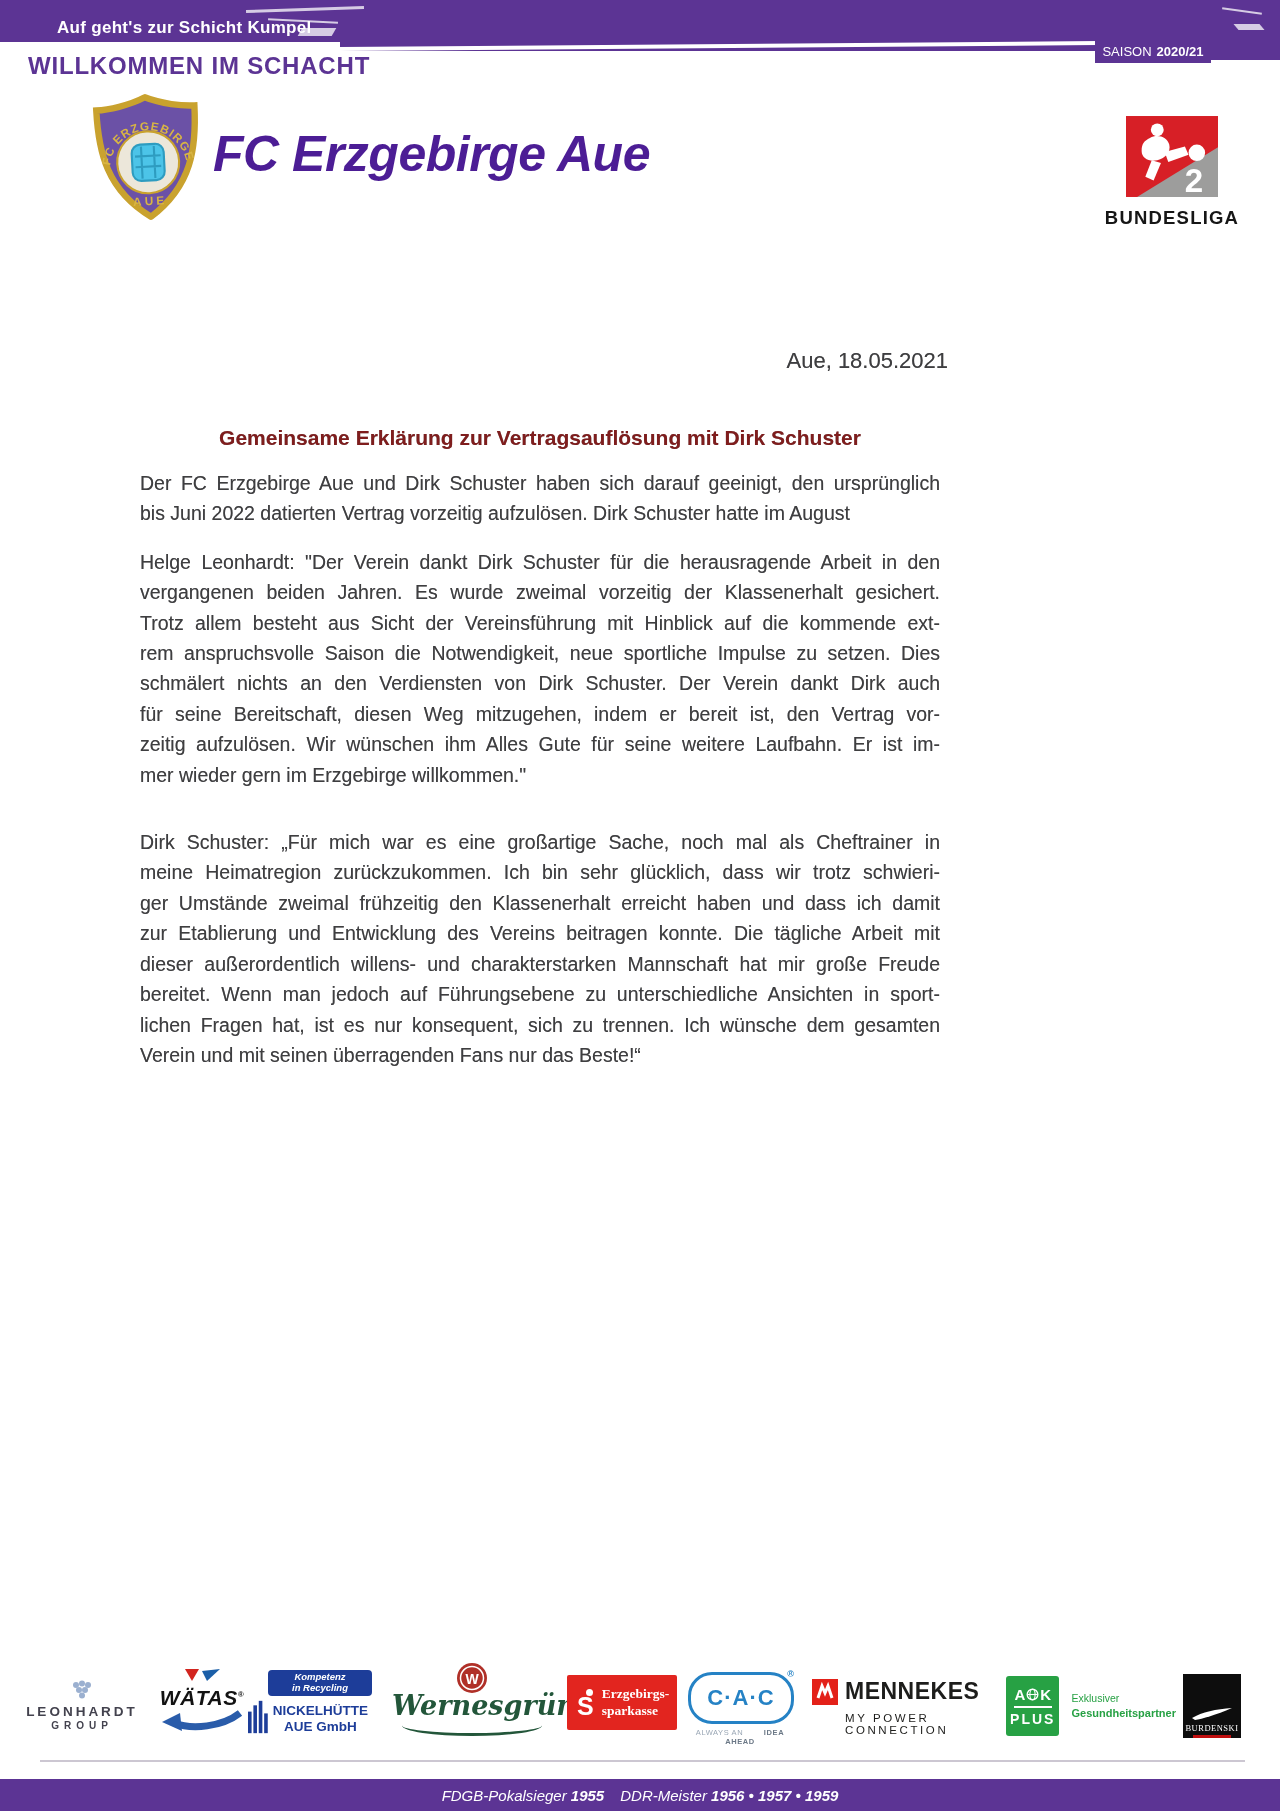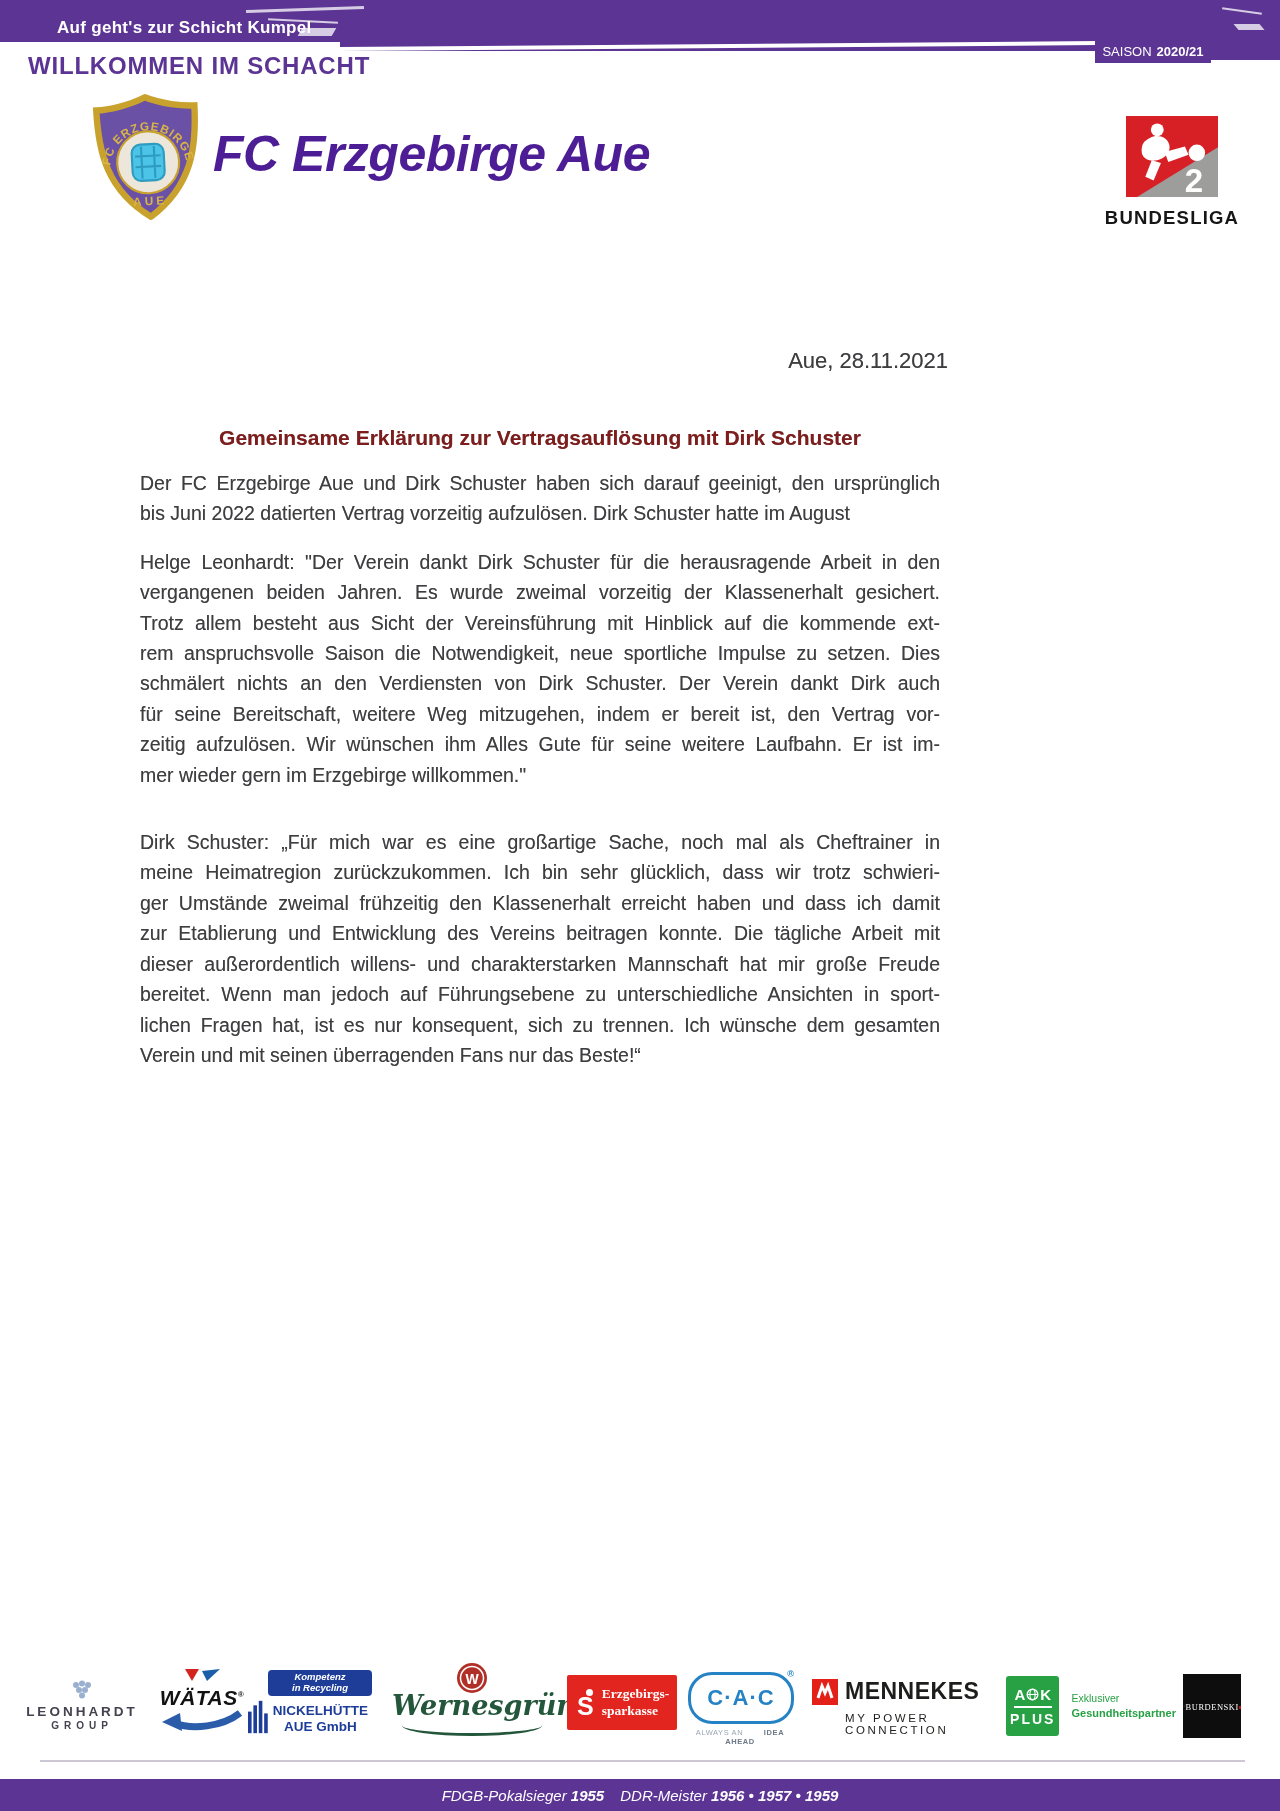--- a/index.html
+++ b/index.html
@@ -62,22 +62,22 @@
   .cac-tag b{color:#6b7886;padding-left:18px;}
   .mn-word{font-size:23px;font-weight:800;color:#1d1d1b;letter-spacing:0.5px;}
   .mn-tag{font-size:11.5px;letter-spacing:2.6px;color:#1d1d1b;margin-top:7px;}
   .aok-sq{width:60px;height:60px;background:#27a144;border-radius:3px;color:#fff;display:flex;
           flex-direction:column;align-items:center;justify-content:center;}
   .aok-row{display:flex;align-items:center;gap:1px;font-size:15px;font-weight:900;}
   .aok-line{width:38px;height:2px;background:#fff;margin:3px 0;}
   .aok-plus{font-size:14px;font-weight:900;letter-spacing:2px;}
   .aok-side{font-size:10.5px;color:#27a144;line-height:1.3;}
   .aok-side b{font-size:11px;}
-  .bur{background:#0d0d0d;color:#fff;display:flex;flex-direction:row;align-items:center;
-       justify-content:space-between;}
+  .bur{background:#0d0d0d;color:#fff;display:flex;flex-direction:column;align-items:center;
+       justify-content:flex-end;}
   .bur-name{font-family:"Liberation Serif",serif;font-size:8.5px;letter-spacing:0.5px;margin-top:2px;}
   .bur-red{width:38px;height:3px;background:#c00f0f;margin-top:2px;}
 
   .divider{left:40px;top:1760px;width:1205px;height:2px;background:#ccc7d2;}
   .footer{left:0;top:1779px;width:1280px;height:32px;background:#5c3494;color:#fff;
           display:flex;align-items:center;justify-content:center;font-style:italic;font-size:15px;}
   .fbold{font-weight:800;}
   .fgap{margin-left:16px;}
 </style>
 </head>
@@ -123,34 +123,34 @@
       <circle cx="77" cy="40" r="9" fill="#ffffff"></circle>
       <circle cx="34" cy="15" r="7" fill="#ffffff"></circle>
       <path d="M26 24 C34 19 45 23 47 31 C49 39 43 46 34 48 C25 50 17 46 17 38 C17 30 20 27 26 24 Z" fill="#ffffff"></path>
       <path d="M42 39 L64 33 L68 42 L46 50 Z" fill="#ffffff"></path>
       <path d="M28 48 L21 66 L30 70 L38 51 Z" fill="#ffffff"></path>
       <text x="74" y="83" font-size="36" font-weight="bold" fill="#ffffff" text-anchor="middle">2</text>
     </svg>
     <div class="liga-word">BUNDESLIGA</div>
   </div>
 
-  <div class="abs dateline scan">Aue, 28.11.2021</div>
+  <div class="abs dateline scan">Aue, 18.05.2021</div>
   <div class="abs heading scan">Gemeinsame Erklärung zur Vertragsauflösung mit Dirk Schuster</div>
   <div class="abs body-col scan" id="paragraphs">
       <div class="para">
         <div class="line">Der FC Erzgebirge Aue und Dirk Schuster haben sich darauf geeinigt, den ursprünglich</div>
         <div class="line">bis Juni 2022 datierten Vertrag vorzeitig aufzulösen. Dirk Schuster hatte im August</div>
       </div>
       <div class="para">
         <div class="line">Helge Leonhardt: "Der Verein dankt Dirk Schuster für die herausragende Arbeit in den</div>
         <div class="line">vergangenen beiden Jahren. Es wurde zweimal vorzeitig der Klassenerhalt gesichert.</div>
         <div class="line">Trotz allem besteht aus Sicht der Vereinsführung mit Hinblick auf die kommende ext-</div>
         <div class="line">rem anspruchsvolle Saison die Notwendigkeit, neue sportliche Impulse zu setzen. Dies</div>
         <div class="line">schmälert nichts an den Verdiensten von Dirk Schuster. Der Verein dankt Dirk auch</div>
-        <div class="line">für seine Bereitschaft, weitere Weg mitzugehen, indem er bereit ist, den Vertrag vor-</div>
+        <div class="line">für seine Bereitschaft, diesen Weg mitzugehen, indem er bereit ist, den Vertrag vor-</div>
         <div class="line">zeitig aufzulösen. Wir wünschen ihm Alles Gute für seine weitere Laufbahn. Er ist im-</div>
         <div class="line">mer wieder gern im Erzgebirge willkommen."</div>
       </div>
       <div class="para">
         <div class="line">Dirk Schuster: „Für mich war es eine großartige Sache, noch mal als Cheftrainer in</div>
         <div class="line">meine Heimatregion zurückzukommen. Ich bin sehr glücklich, dass wir trotz schwieri-</div>
         <div class="line">ger Umstände zweimal frühzeitig den Klassenerhalt erreicht haben und dass ich damit</div>
         <div class="line">zur Etablierung und Entwicklung des Vereins beitragen konnte. Die tägliche Arbeit mit</div>
         <div class="line">dieser außerordentlich willens- und charakterstarken Mannschaft hat mir große Freude</div>
         <div class="line">bereitet. Wenn man jedoch auf Führungsebene zu unterschiedliche Ansichten in sport-</div>

